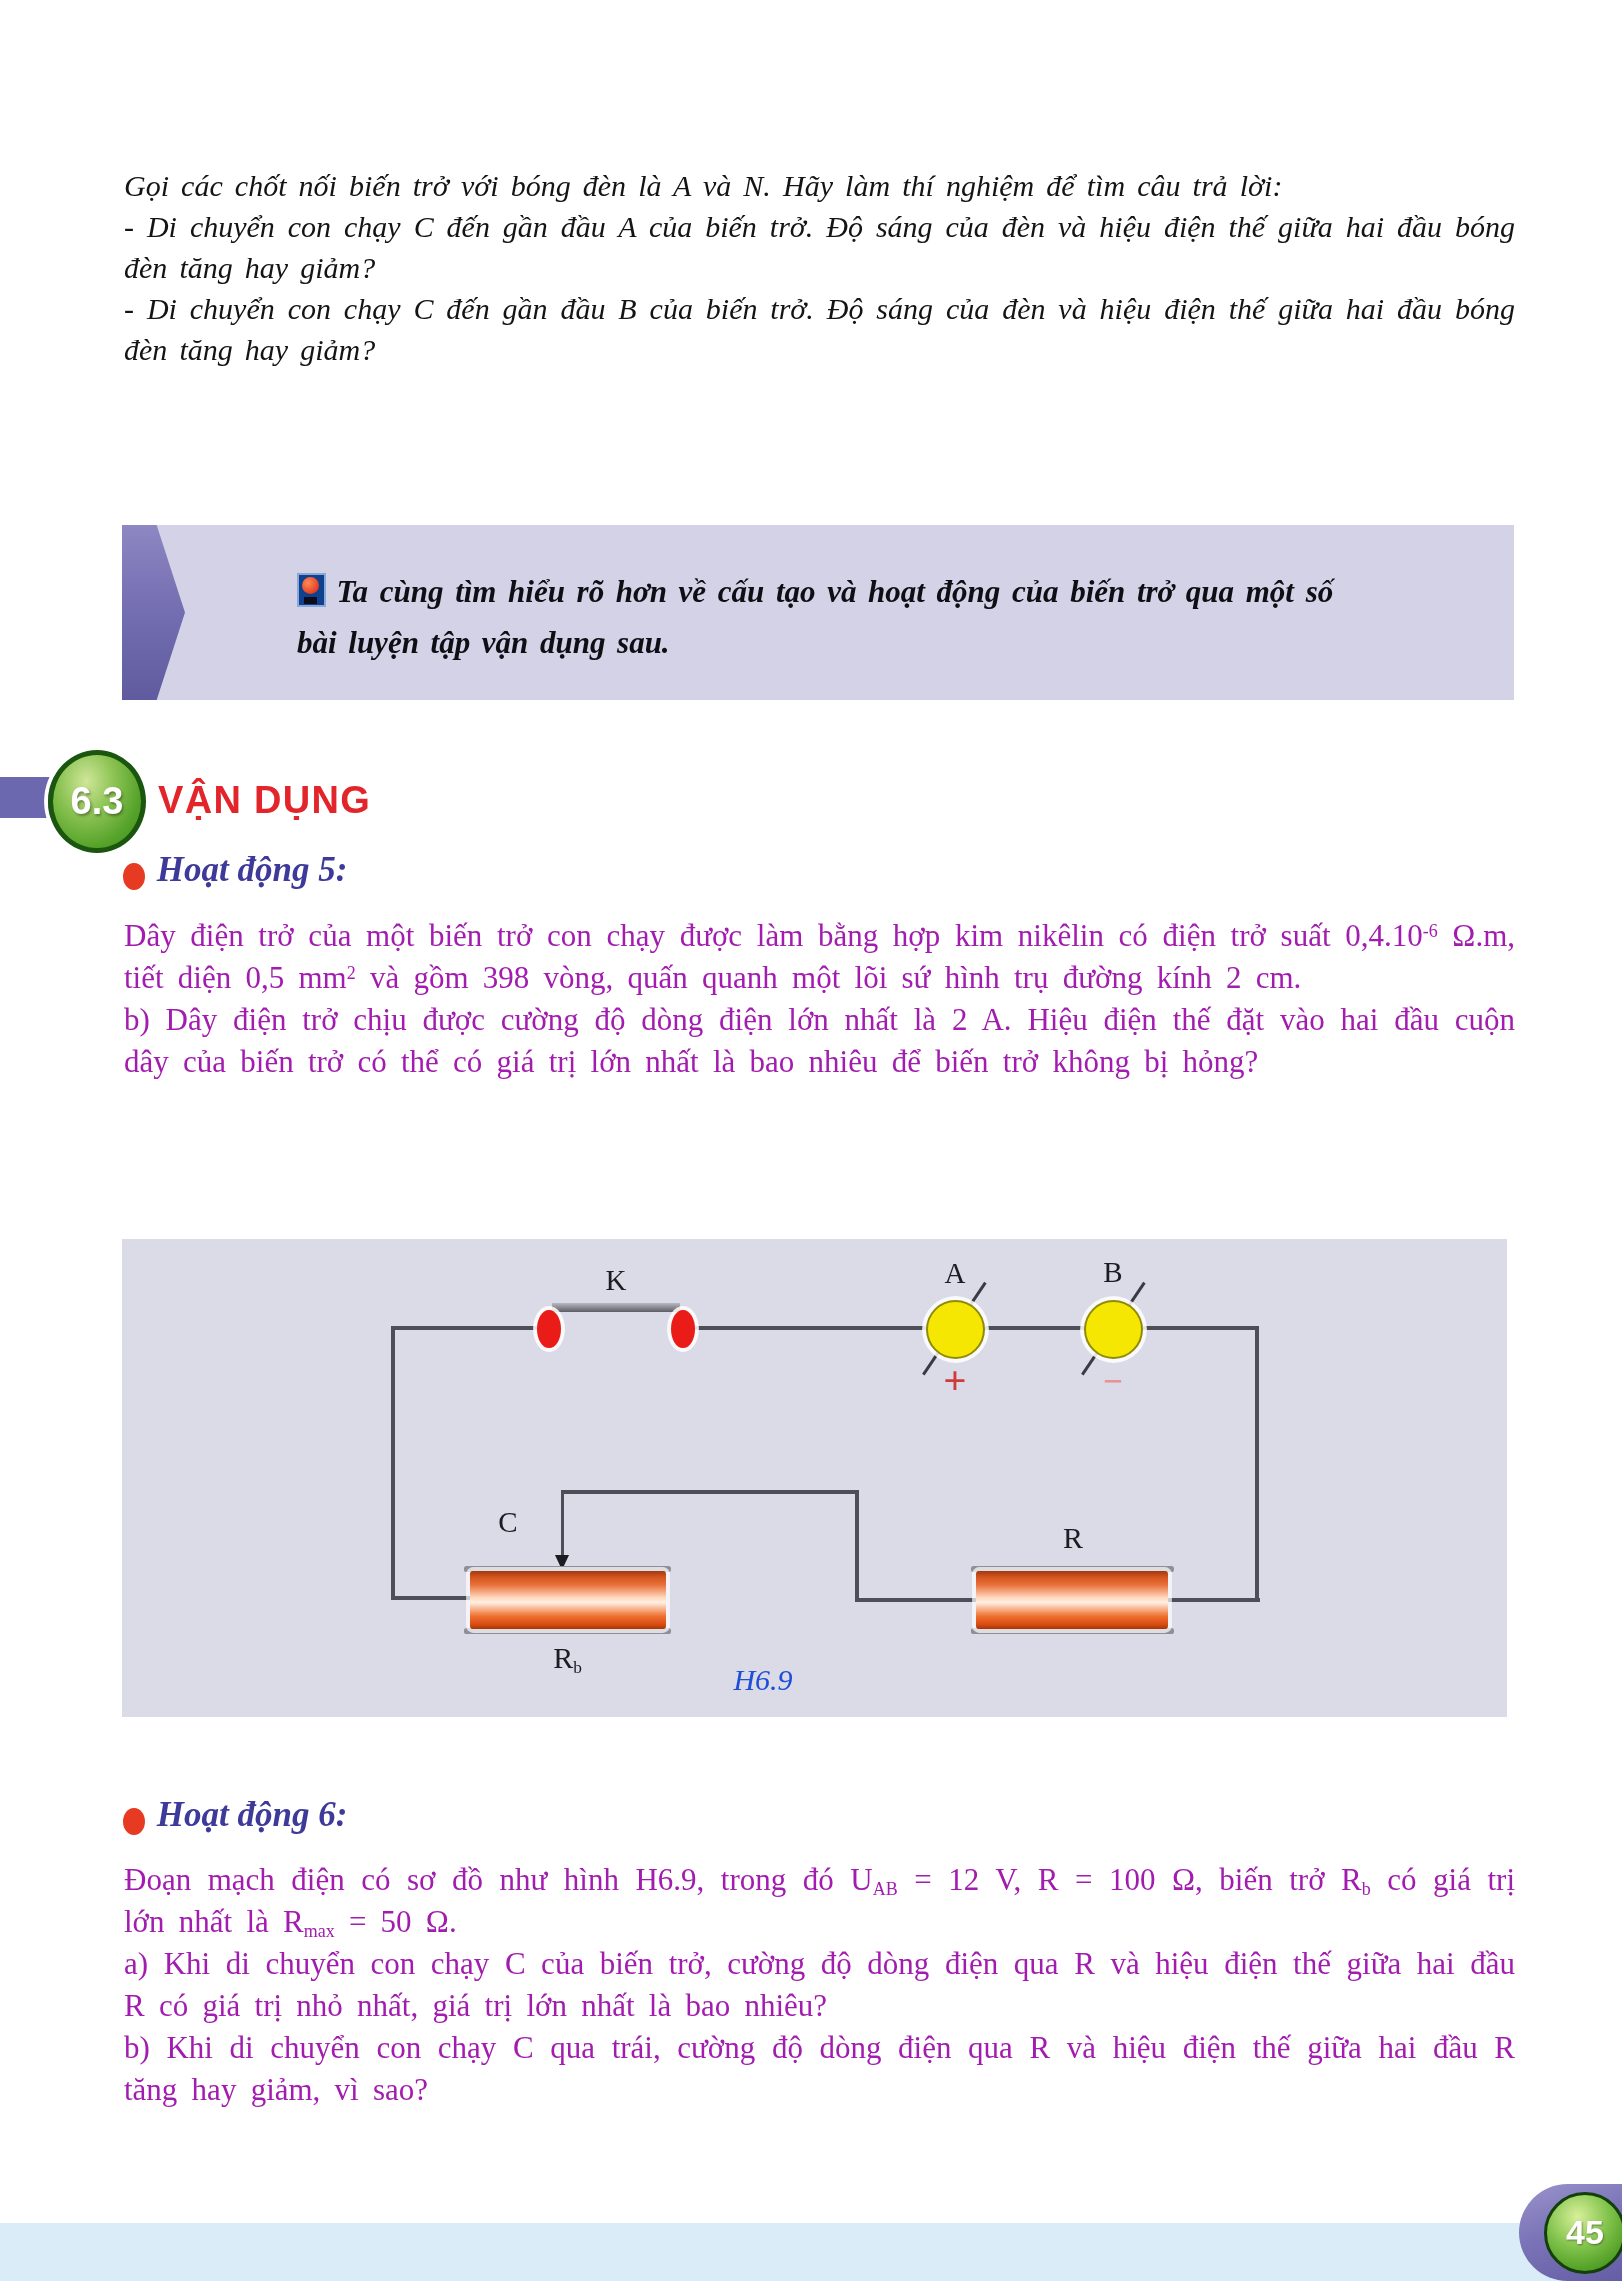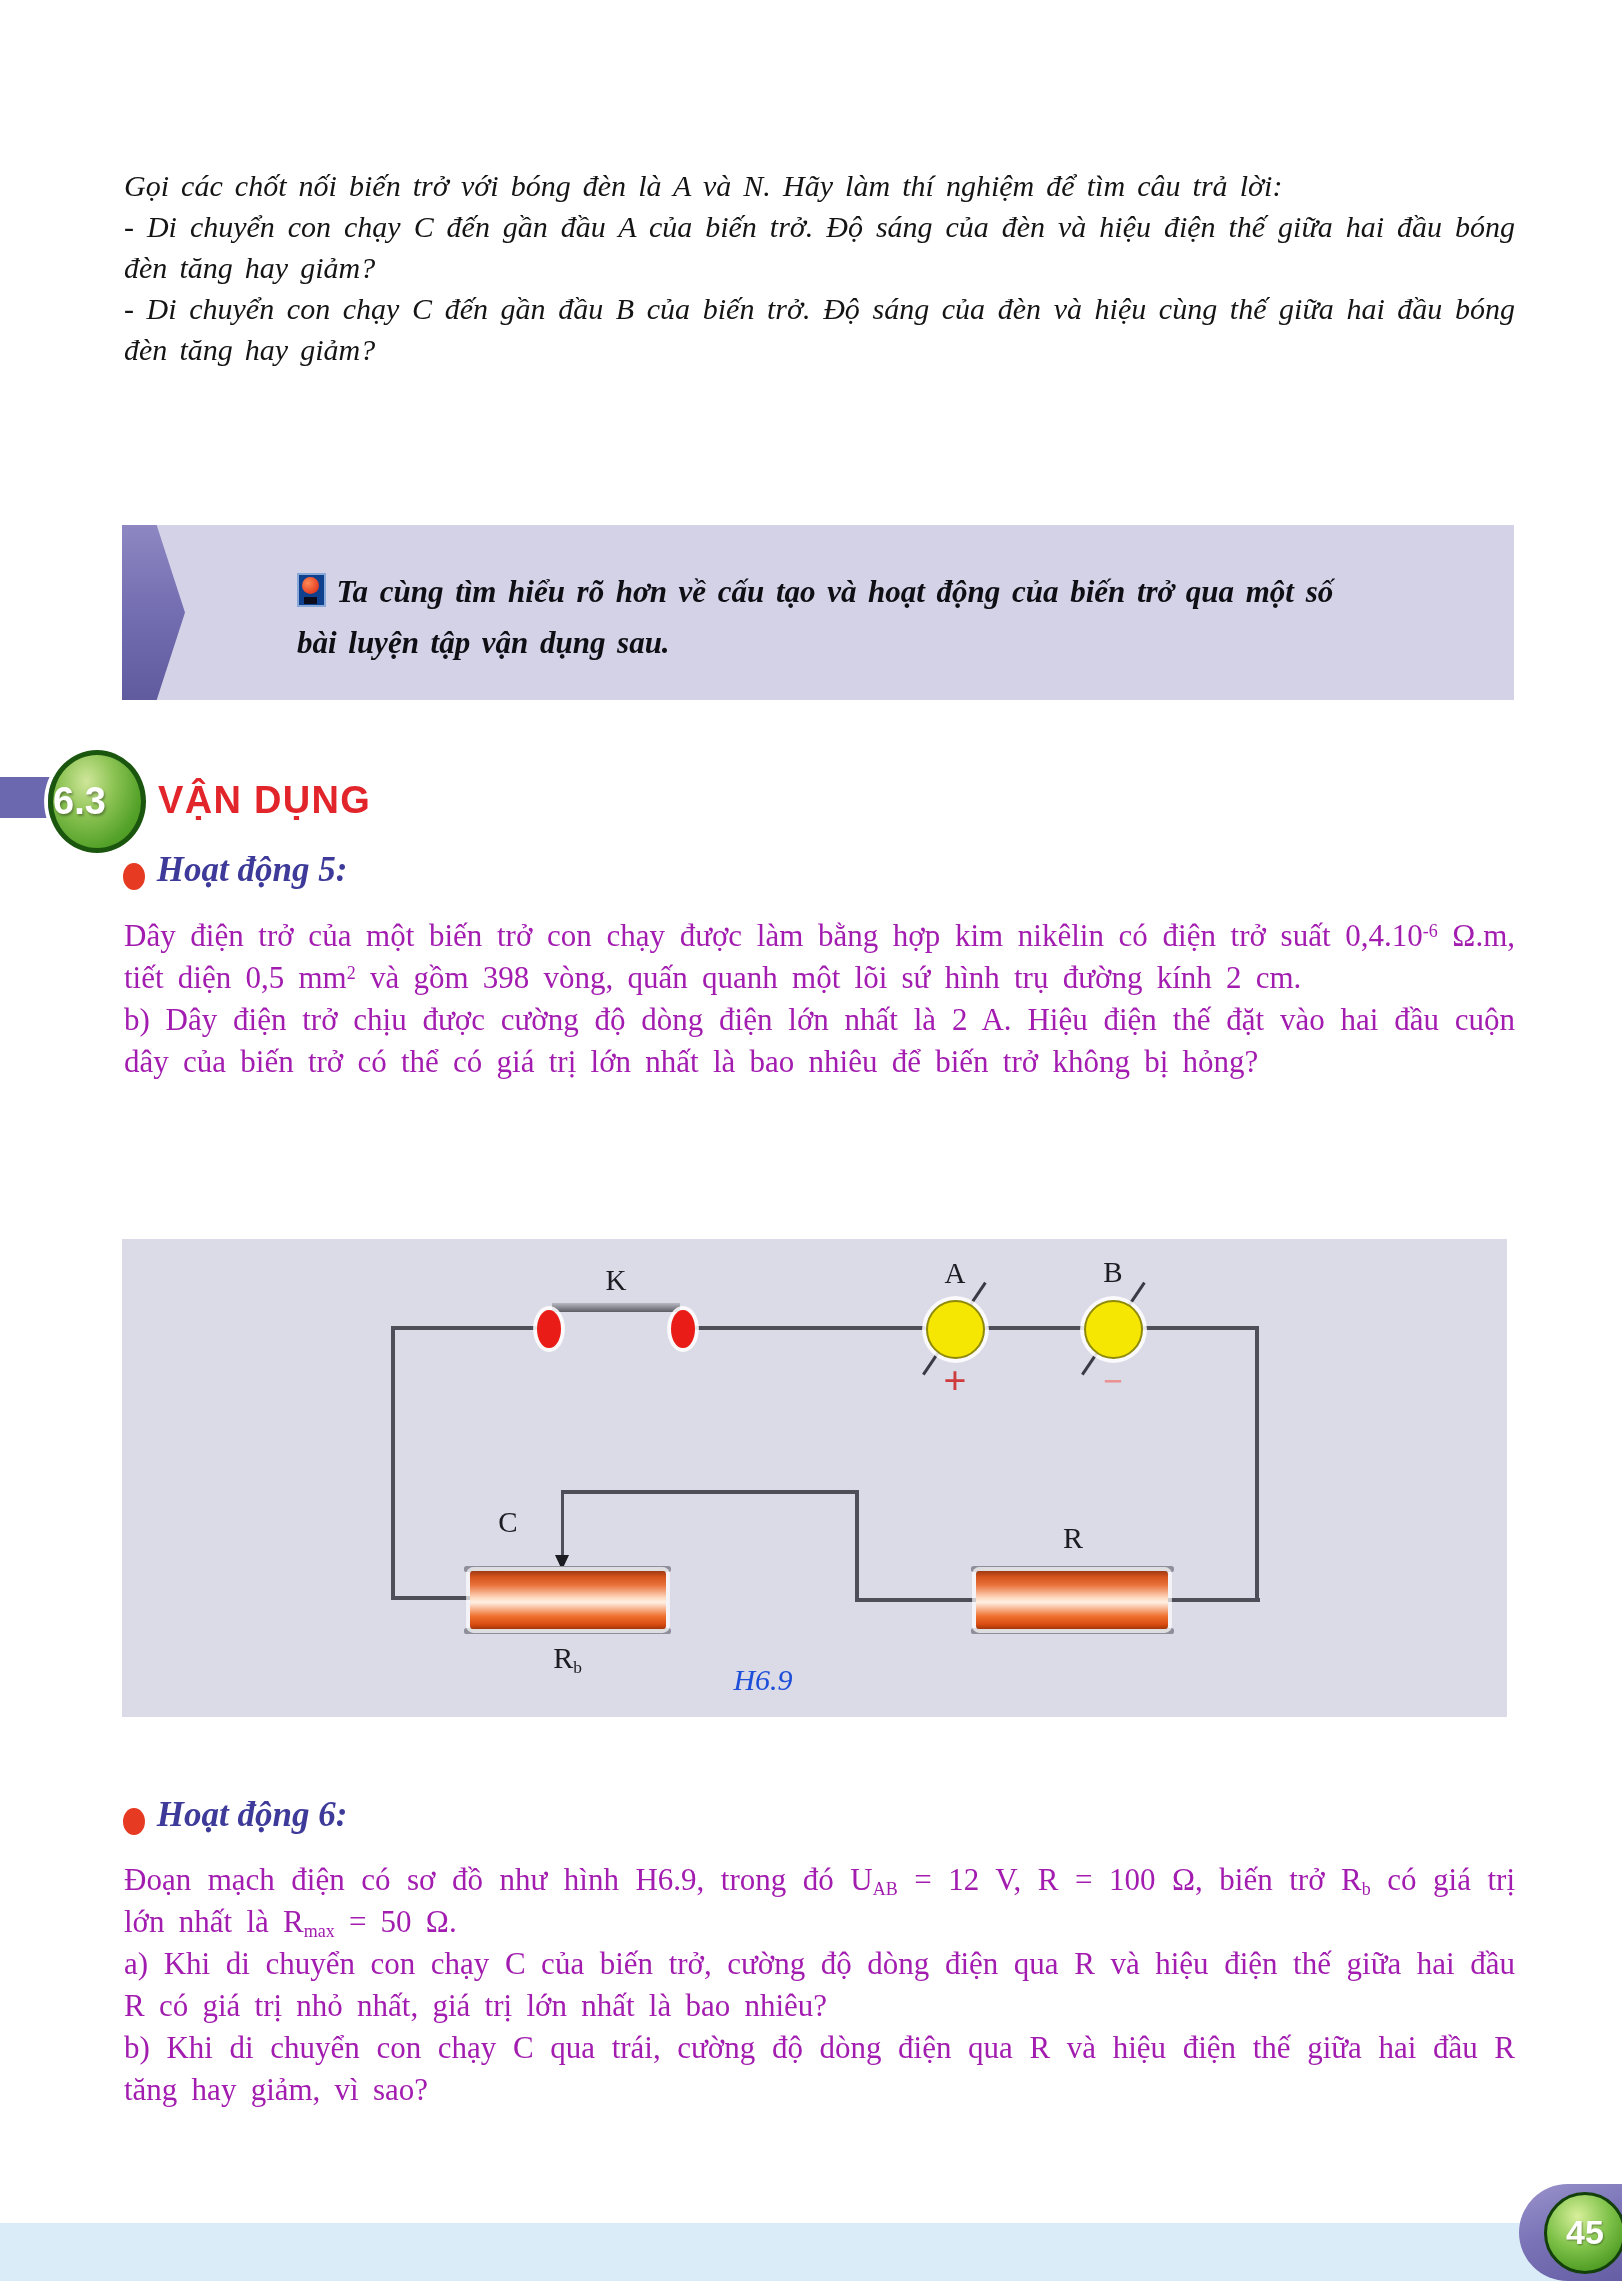--- a/index.html
+++ b/index.html
@@ -13,21 +13,21 @@
   
   .callout{position:absolute;left:122px;top:525px;width:1392px;height:175px;background:#d3d2e6;}
   .callout-arrow{position:absolute;left:0;top:0;width:63px;height:175px;background:linear-gradient(180deg,#8d87c2 0%,#716bb0 55%,#605a9e 100%);clip-path:polygon(0 0,55% 0,100% 50%,55% 100%,0 100%);}
   .callout-body{position:absolute;left:175px;top:41px;width:1087px;font-style:italic;font-weight:bold;font-size:31px;line-height:51px;color:#0e0e14;word-spacing:3.9px;}
   .note-icon{display:inline-block;width:25px;height:30px;background:#0f418f;border:2px solid #88a8d8;vertical-align:-5.2px;margin-right:10.5px;position:relative;}
   .note-icon::after{content:'';position:absolute;left:2.6px;top:2px;width:17px;height:17px;border-radius:50%;background:radial-gradient(circle at 35% 35%,#ff8a55,#d81f10);}
   .note-icon::before{content:'';position:absolute;left:4.6px;bottom:1.3px;width:13px;height:7.2px;background:#0c0c1c;}
 
   
   .section-bar{position:absolute;left:0;top:777px;width:136px;height:41px;background:#6c68b0;border-radius:0 5.2px 5.2px 0;}
-  .badge63{position:absolute;left:48px;top:750px;width:88px;height:93px;border-radius:50%;border:5.2px solid #1b560f;box-shadow:0 0 0 3.9px #ffffff;background:radial-gradient(ellipse at 38% 28%,#cfe69a 0%,#8ec455 35%,#56a32a 70%,#3e8c1d 100%);display:flex;align-items:center;justify-content:flex-start;}
+  .badge63{position:absolute;left:48px;top:750px;width:88px;height:93px;border-radius:50%;border:5.2px solid #1b560f;box-shadow:0 0 0 3.9px #ffffff;background:radial-gradient(ellipse at 38% 28%,#cfe69a 0%,#8ec455 35%,#56a32a 70%,#3e8c1d 100%);display:flex;align-items:center;justify-content:center;}
   .badge63 span{font-family:"Liberation Sans",sans-serif;font-weight:bold;font-size:38px;color:#ffffff;text-shadow:1.3px 2px 2.6px rgba(0,0,0,.35);}
   .section-title{position:absolute;left:158px;top:779px;font-family:"Liberation Sans",sans-serif;font-weight:bold;font-size:38px;letter-spacing:1.3px;color:#e2252b;}
 
   
   .act-head{position:absolute;display:flex;align-items:flex-end;}
   .bullet{width:22px;height:27.5px;border-radius:50%;background:#e73a22;margin-right:11.8px;flex:none;}
   .act-title{font-weight:bold;font-style:italic;font-size:35px;color:#3d3a99;}
 
   
   .para{position:absolute;left:124px;width:1391px;font-size:31px;line-height:42px;text-align:justify;word-spacing:6.5px;color:#a21caf;}
@@ -56,21 +56,21 @@
   .page-badge-circle span{font-family:"Liberation Sans",sans-serif;font-weight:bold;font-size:34px;color:#ffffff;text-shadow:0.7px 1.3px 2px rgba(0,0,0,.4);}
 </style>
 </head>
 <body>
 
 <div id="page">
 
   <section class="intro">
     <p>Gọi các chốt nối biến trở với bóng đèn là A và N. Hãy làm thí nghiệm để tìm câu trả lời:</p>
     <p>- Di chuyển con chạy C đến gần đầu A của biến trở. Độ sáng của đèn và hiệu điện thế giữa hai đầu bóng đèn tăng hay giảm?</p>
-    <p>- Di chuyển con chạy C đến gần đầu B của biến trở. Độ sáng của đèn và hiệu cùng thế giữa hai đầu bóng đèn tăng hay giảm?</p>
+    <p>- Di chuyển con chạy C đến gần đầu B của biến trở. Độ sáng của đèn và hiệu điện thế giữa hai đầu bóng đèn tăng hay giảm?</p>
   </section>
 
   <div class="callout">
     <div class="callout-arrow"></div>
     <div class="callout-body">
       <span class="note-icon"></span><span>Ta cùng tìm hiểu rõ hơn về cấu tạo và hoạt động của biến trở qua một số bài luyện tập vận dụng sau.</span>
     </div>
   </div>
 
   <div class="section-bar"></div>

